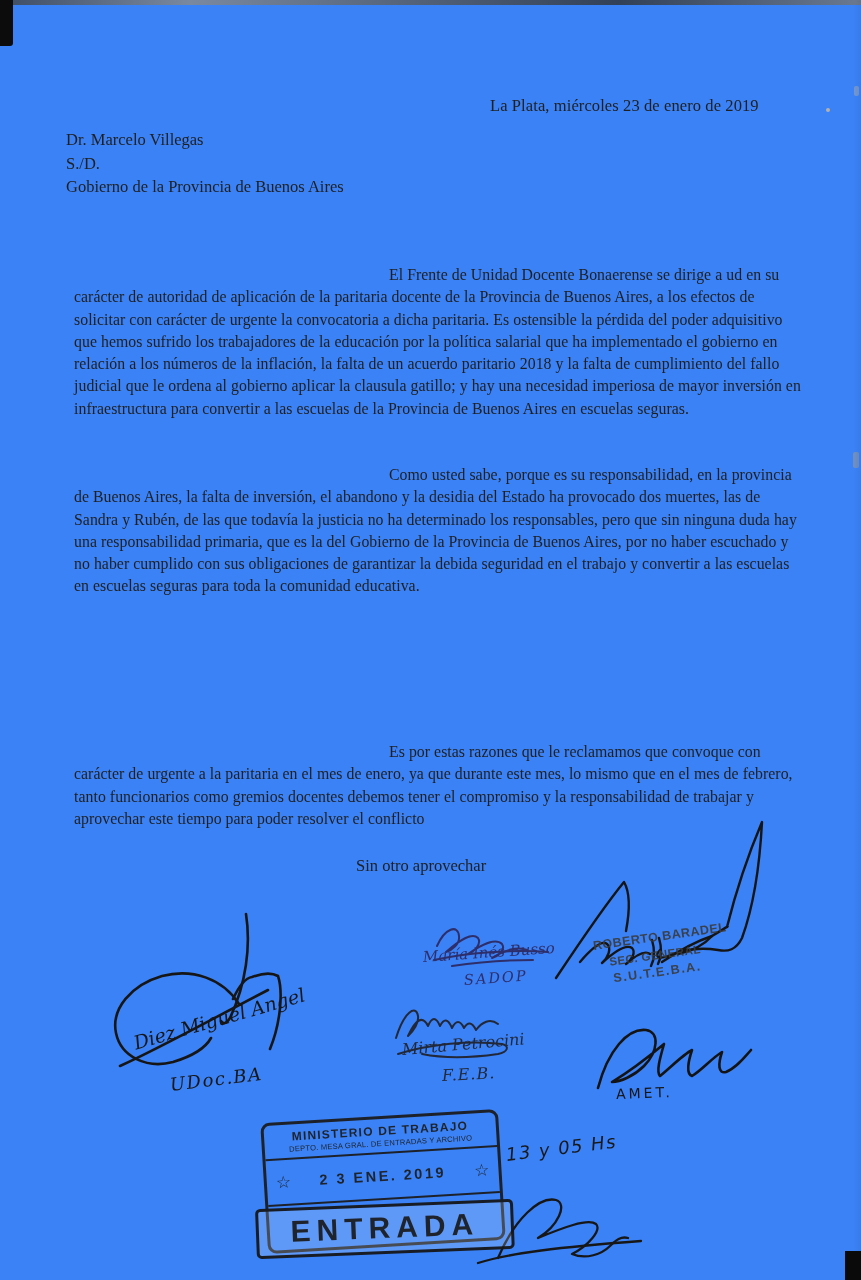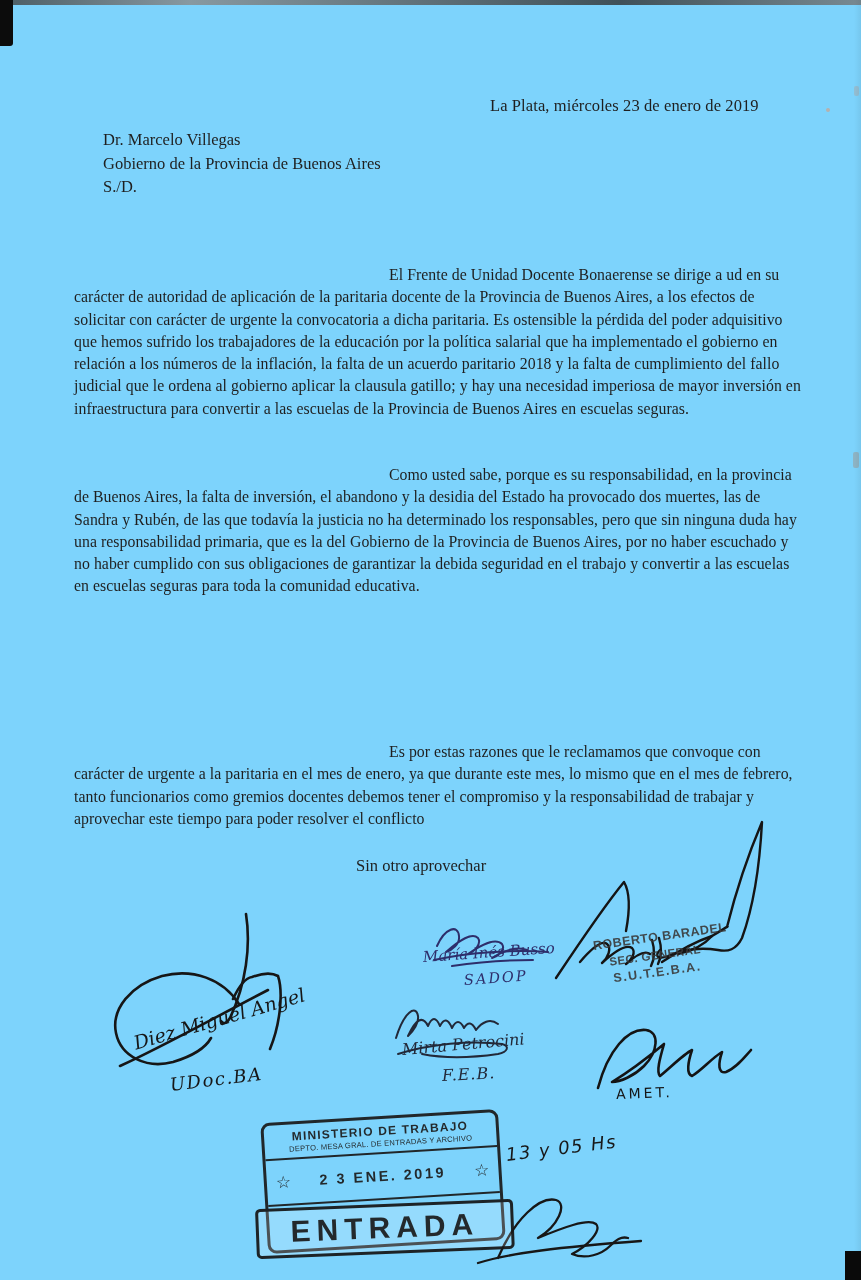--- a/index.html
+++ b/index.html
@@ -1,35 +1,35 @@
 <!DOCTYPE html>
 <html><head>
 <meta charset="utf-8">
 <style>
   html,body{margin:0;padding:0;background:#e8e8e6;}
   .page{
     position:relative;width:861px;height:1280px;margin:0 auto;
-    background:#7dd3fc;overflow:hidden;color:#1f1f1f;
+    background:#3b82f6;overflow:hidden;color:#1f1f1f;
     font-family:"Liberation Serif",serif;
   }
   
   .artifact{position:absolute;}
   .art-top-strip{top:0;left:0;width:861px;height:5px;
     background:linear-gradient(90deg,#3e3e3e,#8a8a8a 22%,#5a5a5a 48%,#303030 72%,#777 100%);
     opacity:.8;}
   .art-tl{top:0;left:0;width:13px;height:46px;background:#0c0c0c;border-bottom-right-radius:3px;}
   .art-br{right:0;bottom:0;width:16px;height:29px;background:#0a0a0a;}
   .art-dot{left:826px;top:108px;width:4px;height:4px;border-radius:50%;background:#b5b2ae;}
   .art-tick1{left:853px;top:452px;width:6px;height:16px;background:#9a9a98;opacity:.55;border-radius:2px;}
   .art-tick2{left:854px;top:86px;width:5px;height:10px;background:#aaa;opacity:.5;border-radius:2px;}
   .art-right-shade{top:0;right:0;width:7px;height:1280px;
     background:linear-gradient(90deg,rgba(0,0,0,0),rgba(0,0,0,.06));}
   
   .date-line{position:absolute;left:490px;top:96px;font-size:16.5px;letter-spacing:.1px;}
-  .recipient{position:absolute;left:66px;top:128px;font-size:16.5px;line-height:23.5px;margin-left:37px;}
+  .recipient{position:absolute;left:66px;top:128px;font-size:16.5px;line-height:23.5px;}
   .para{position:absolute;left:66px;width:730px;margin:8px;font-size:15.8px;line-height:22.3px;
     text-indent:315px;letter-spacing:.05px;}
   .p1{top:256px;} .p2{top:456px;} .p3{top:648px;} .p4{top:733px;}
   .closing{position:absolute;left:356px;top:856px;font-size:16.5px;}
   
   .sig-svg{position:absolute;left:0;top:0;width:861px;height:1280px;pointer-events:none;}
   .hand{position:absolute;font-family:"DejaVu Serif",serif;font-style:italic;white-space:nowrap;}
   .diez-name{left:134px;top:1032px;font-size:19px;transform:rotate(-16deg);transform-origin:left center;color:#161616;}
   .diez-org{left:170px;top:1074px;font-size:18px;letter-spacing:1.5px;transform:rotate(-7deg);transform-origin:left center;color:#161616;}
   .busso-name{left:423px;top:948px;font-size:15px;transform:rotate(-4deg);transform-origin:left center;color:#2e2e6b;}
@@ -71,22 +71,22 @@
   <div class="artifact art-br"></div>
   <div class="artifact art-dot"></div>
   <div class="artifact art-tick1"></div>
   <div class="artifact art-tick2"></div>
   <div class="artifact art-right-shade"></div>
 
   <div class="date-line">La Plata, miércoles 23 de enero de 2019</div>
 
   <div class="recipient">
     <div>Dr. Marcelo Villegas</div>
+    <div>S./D.</div>
     <div>Gobierno de la Provincia de Buenos Aires</div>
-    <div>S./D.</div>
   </div>
 
   <p class="para p1">El Frente de Unidad Docente Bonaerense se dirige a ud en su carácter de autoridad de aplicación de la paritaria docente de la Provincia de Buenos Aires, a los efectos de solicitar con carácter de urgente la convocatoria a dicha paritaria. Es ostensible la pérdida del poder adquisitivo que hemos sufrido los trabajadores de la educación por la política salarial que ha implementado el gobierno en relación a los números de la inflación, la falta de un acuerdo paritario 2018 y la falta de cumplimiento del fallo judicial que le ordena al gobierno aplicar la clausula gatillo; y hay una necesidad imperiosa de mayor inversión en infraestructura para convertir a las escuelas de la Provincia de Buenos Aires en escuelas seguras.</p>
   <p class="para p2">Como usted sabe, porque es su responsabilidad, en la provincia de Buenos Aires, la falta de inversión, el abandono y la desidia del Estado ha provocado dos muertes, las de Sandra y Rubén, de las que todavía  la justicia no ha determinado los responsables, pero que sin ninguna duda hay una responsabilidad primaria, que es la del Gobierno de la Provincia de Buenos Aires, por no haber escuchado y no haber cumplido con sus obligaciones de garantizar la debida seguridad en el trabajo y convertir a las escuelas en escuelas seguras para toda la comunidad educativa.</p>
   <p class="para p4">Es por estas razones que le reclamamos que convoque con carácter de urgente a la paritaria en el mes de enero, ya que durante este mes, lo mismo que en el mes de febrero, tanto funcionarios como gremios docentes debemos tener el compromiso y la responsabilidad de trabajar y aprovechar este tiempo para poder resolver el conflicto</p>
 
   <div class="closing">Sin otro aprovechar</div>
 
   <svg class="sig-svg" viewBox="0 0 861 1280" xmlns="http://www.w3.org/2000/svg">
     <g fill="none" stroke="#161616" stroke-width="2.6" stroke-linecap="round" stroke-linejoin="round">

